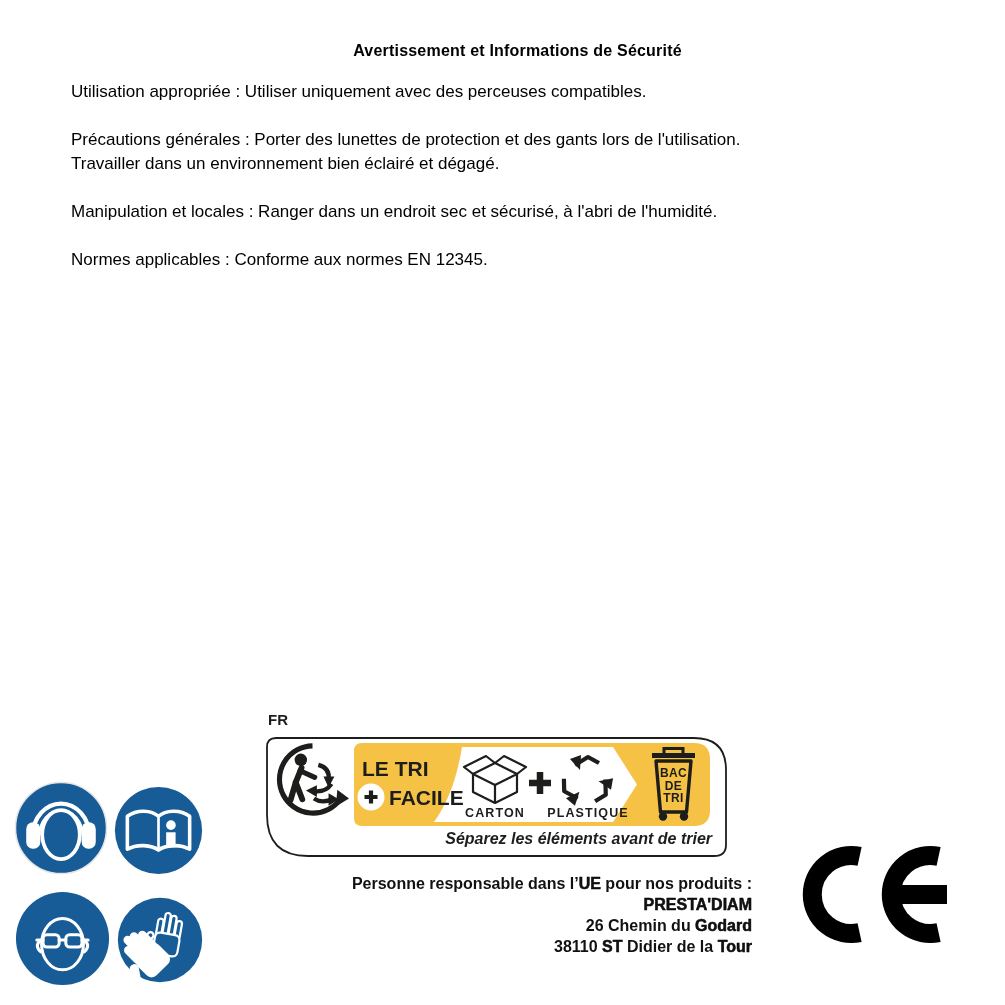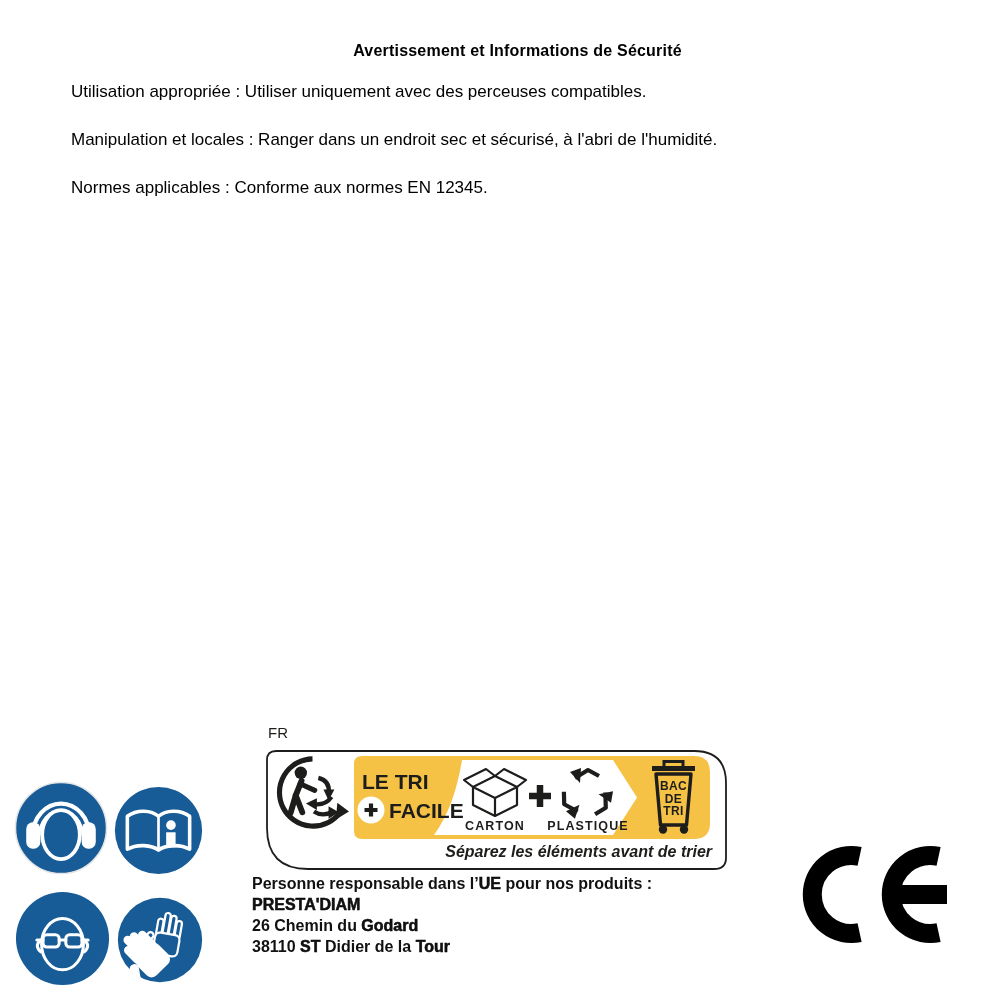--- a/index.html
+++ b/index.html
@@ -4,40 +4,42 @@
 <style>
   html,body{margin:0;padding:0;background:#fff;}
   .page{position:relative;width:1005px;height:1005px;background:#ffffff;overflow:hidden;
         font-family:"Liberation Sans",sans-serif;color:#000;}
   .title{position:absolute;top:27px;left:0;width:100%;text-align:center;
          font-size:16px;font-weight:bold;margin:15px;letter-spacing:.2px;}
   .paras{position:absolute;left:71px;top:80px;width:880px;}
   .paras p{margin:0 0 24px 0;font-size:17px;line-height:24px;white-space:pre-line;}
   .icon-badge{position:absolute;}
   .infotri{position:absolute;left:266px;top:710px;width:464px;}
-  .fr-tag{font-size:15px;font-weight:normal;line-height:20px;margin:13px 0 7px 2px;color:#1d1d1b;}
+  .fr-tag{font-size:15px;font-weight:bold;line-height:20px;margin:0 0 7px 2px;color:#1d1d1b;}
   .lbl-txt{font-family:"Liberation Sans",sans-serif;fill:#1d1d1b;}
   .lt-big{font-size:21px;font-weight:800;}
   .lt-cap{font-size:12.5px;font-weight:bold;letter-spacing:1.1px;}
   .lt-bin{font-size:12px;font-weight:bold;letter-spacing:.4px;}
   .lt-sep{font-size:16px;font-weight:bold;font-style:italic;}
-  .addr{position:absolute;left:252px;top:873px;width:500px;text-align:left;
+  .addr{position:absolute;left:252px;top:873px;width:500px;text-align:right;
         font-size:16px;font-weight:bold;line-height:21px;color:#111;}
   .xb{-webkit-text-stroke:.5px #000;}
   .ce-box{position:absolute;left:797px;top:843px;}
 </style>
 </head>
 <body>
 
 <div class="page">
 
   <h1 class="title">Avertissement et Informations de Sécurité</h1>
 
   <div class="paras">
     <p>Utilisation appropriée : Utiliser uniquement avec des perceuses compatibles.</p>
+    <p>Précautions générales : Porter des lunettes de protection et des gants lors de l'utilisation.
+Travailler dans un environnement bien éclairé et dégagé.</p>
     <p>Manipulation et locales : Ranger dans un endroit sec et sécurisé, à l'abri de l'humidité.</p>
     <p>Normes applicables : Conforme aux normes EN 12345.</p>
   </div>
 
   <div class="icon-badge" style="left:14px;top:781px;width:94px;height:94px;">
     <svg width="94" height="94" viewBox="0 0 100 100">
       <circle cx="50" cy="50" r="48.4" fill="#175B97" stroke="#e4e4e4" stroke-width="1.6"></circle>
       <ellipse cx="50" cy="57" rx="20" ry="26" fill="#175B97" stroke="#fff" stroke-width="4"></ellipse>
       <path d="M20 58 A30 34 0 0 1 80 58" fill="none" stroke="#fff" stroke-width="4.6"></path>
       <path d="M27 58 A23 27 0 0 1 73 58" fill="none" stroke="#fff" stroke-width="2.6"></path>

